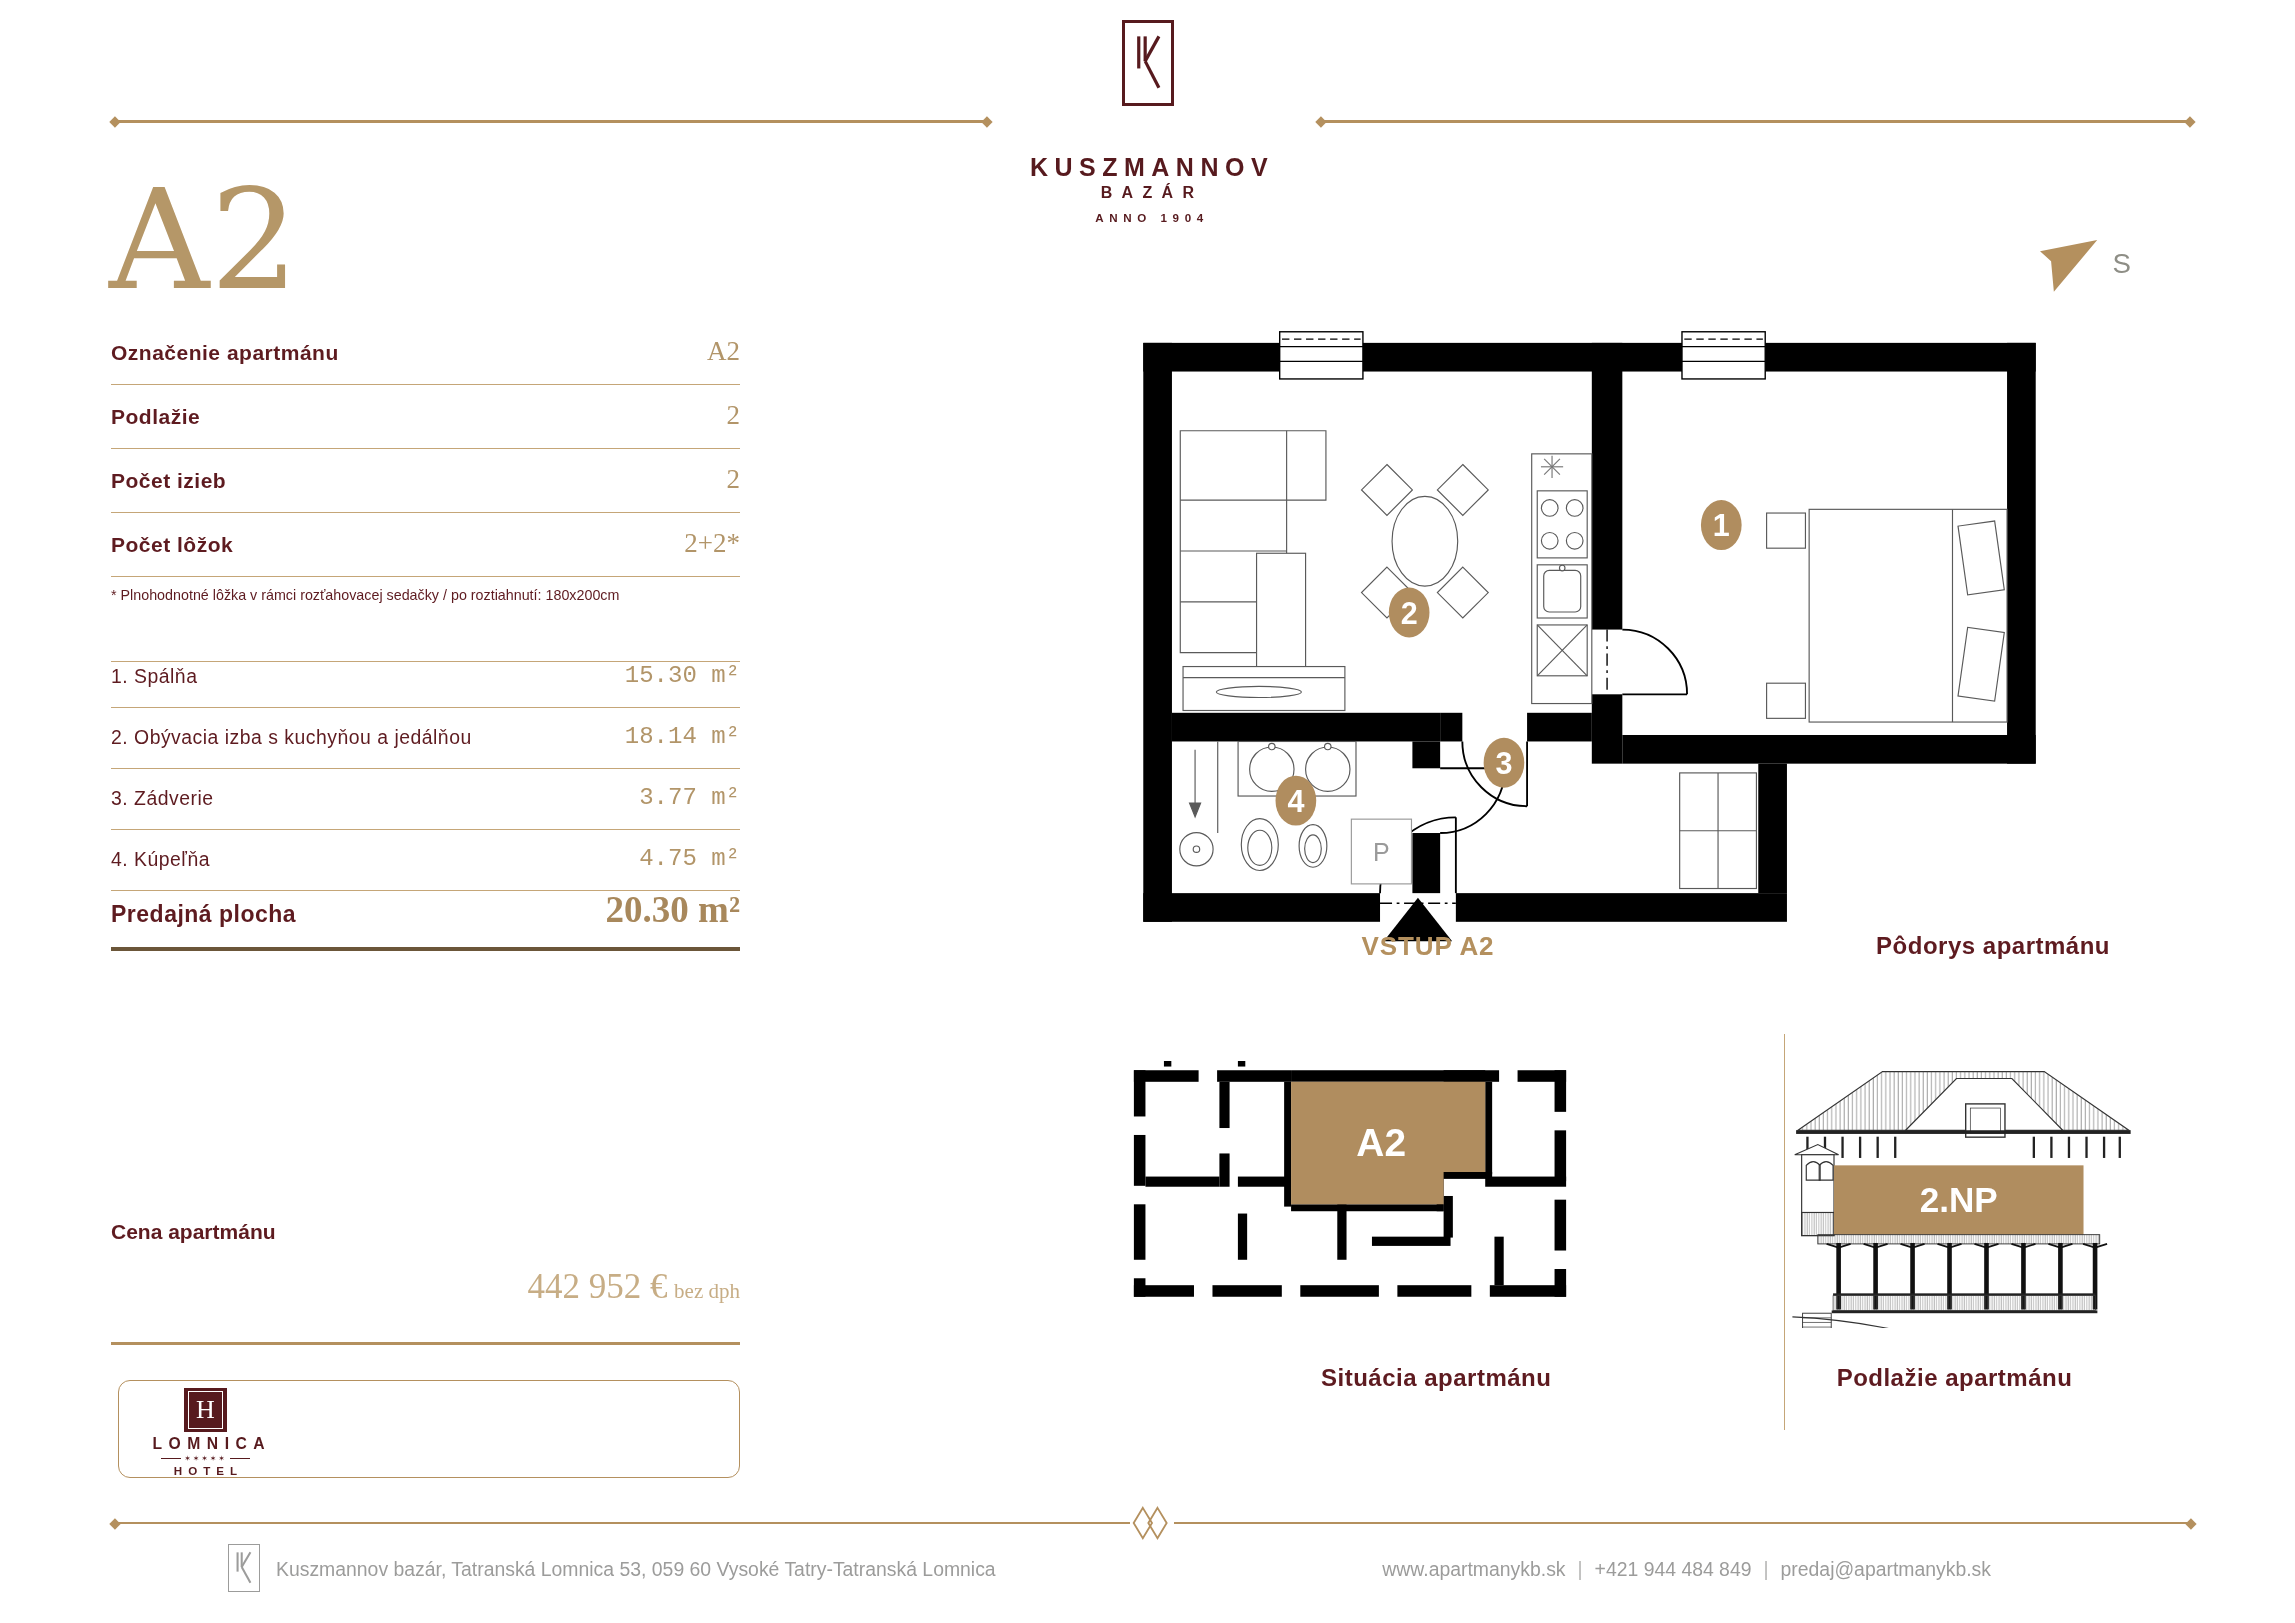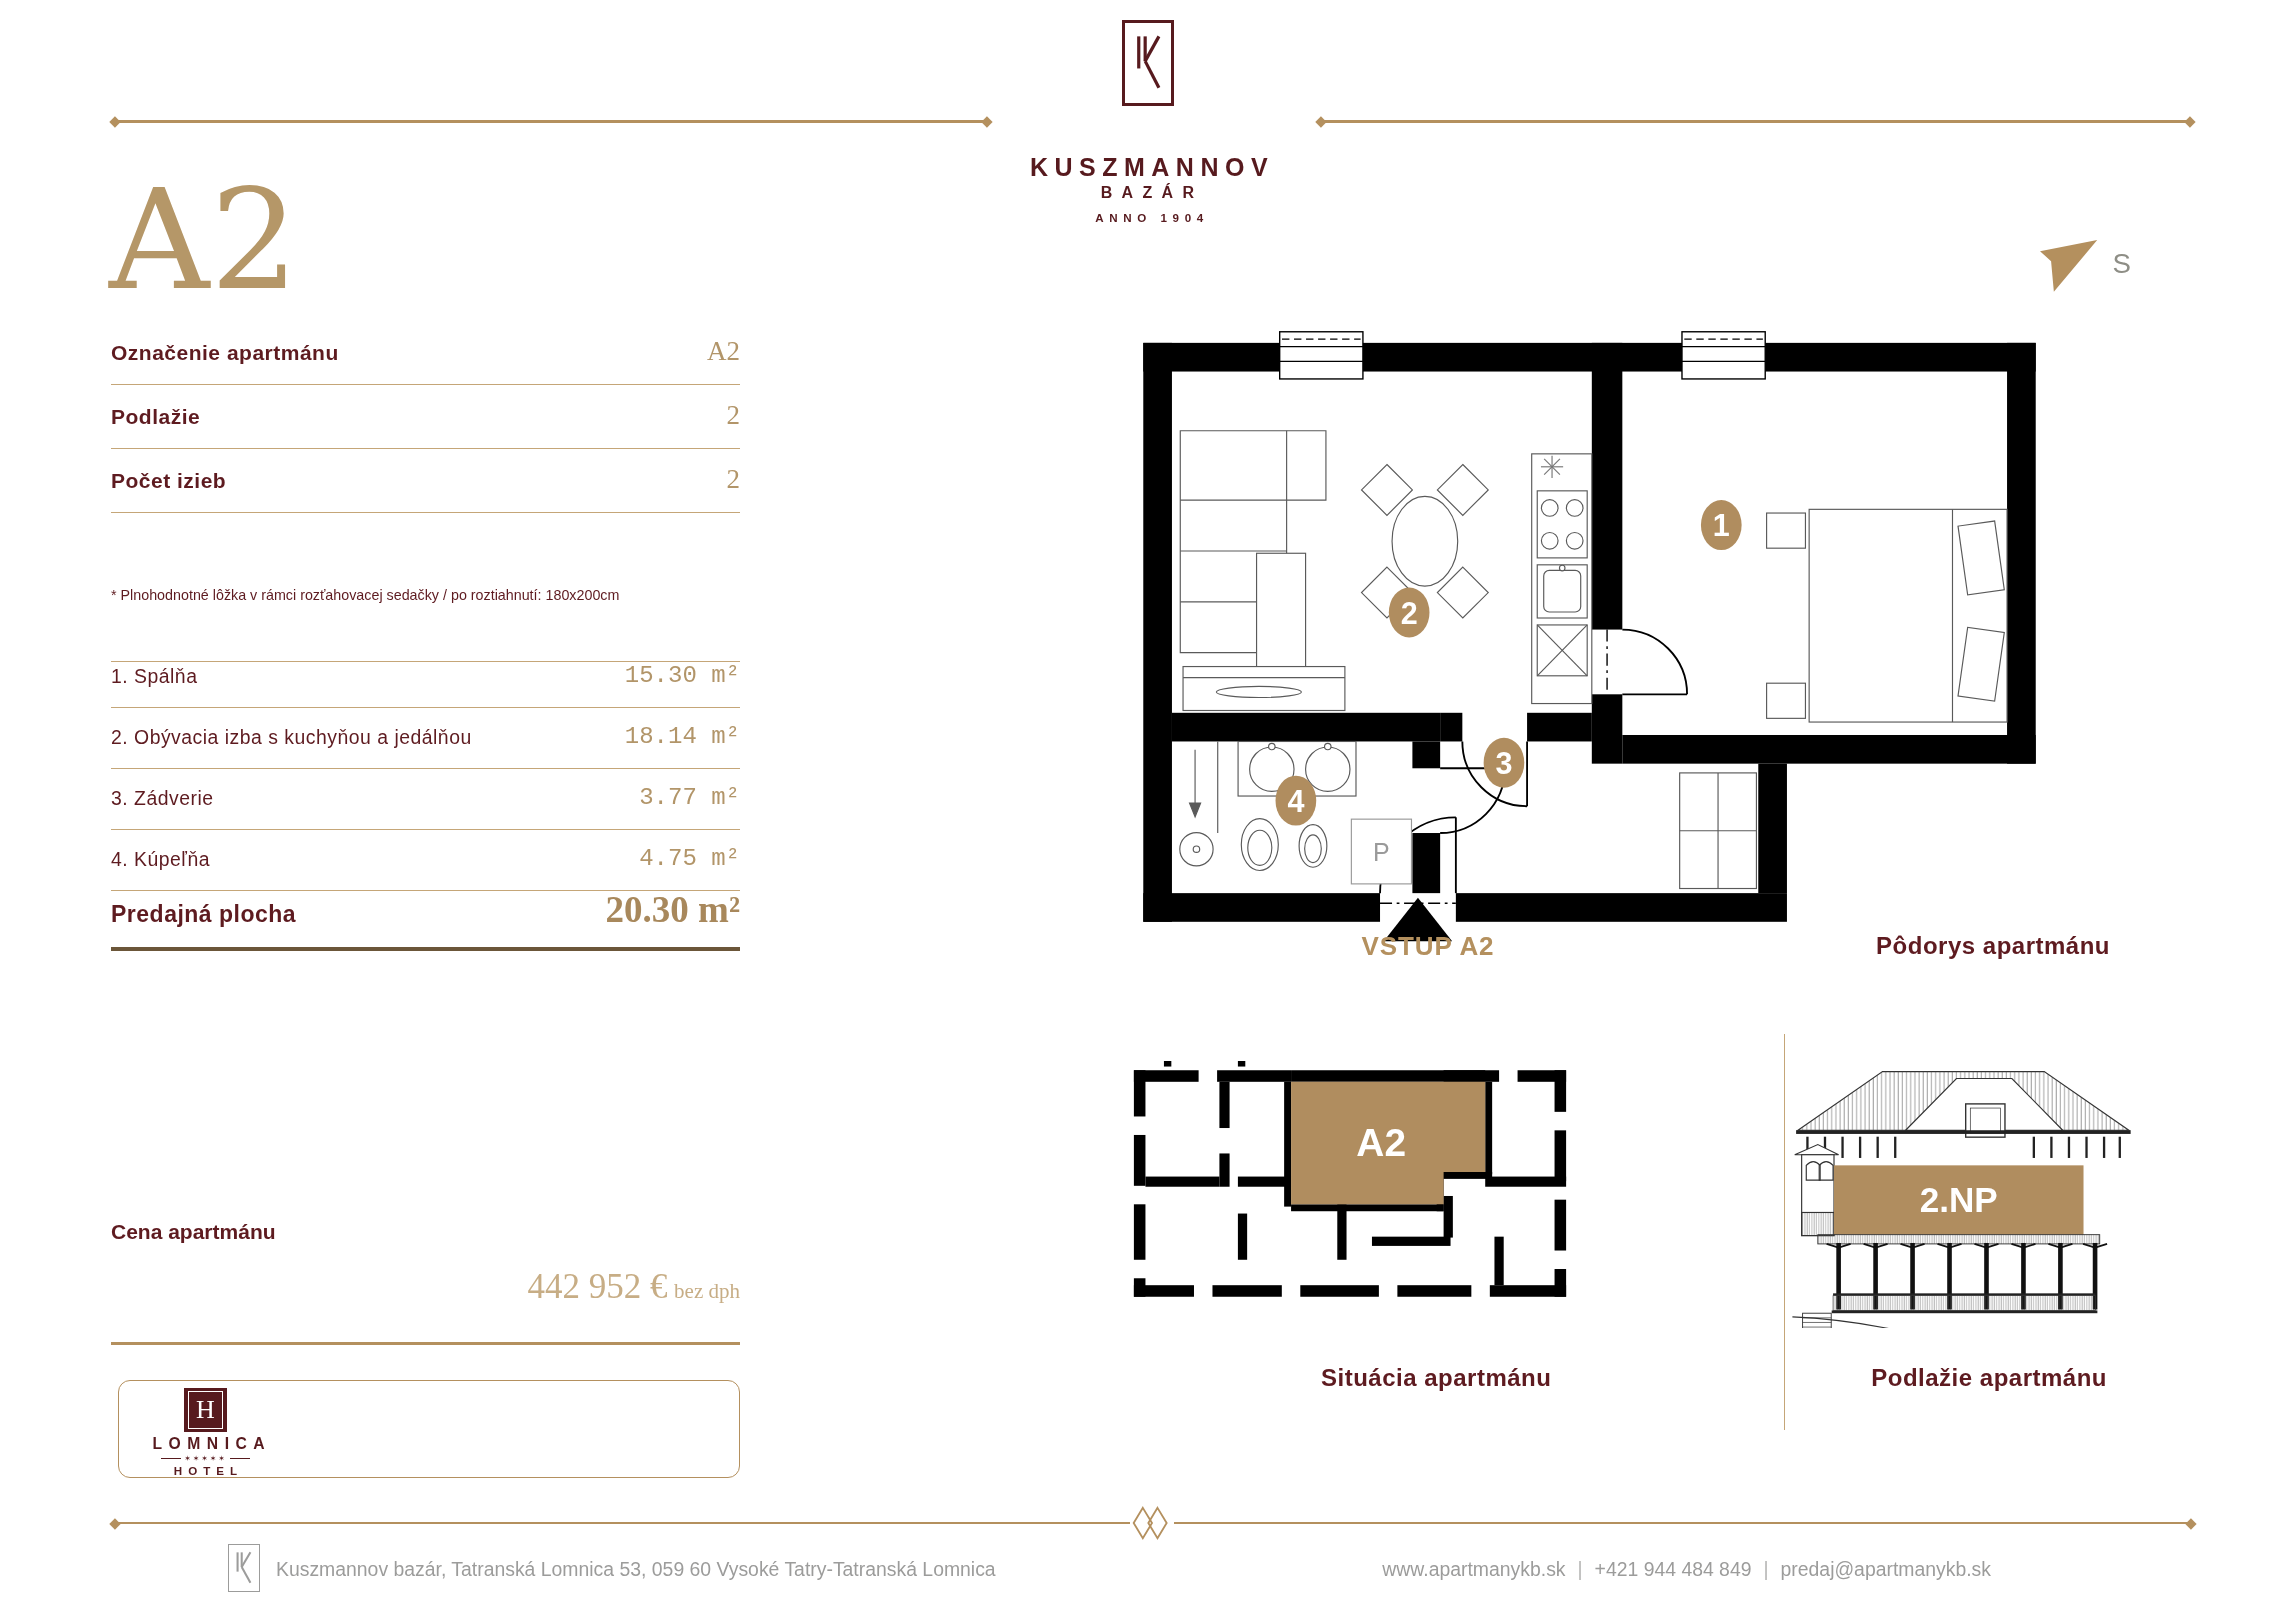--- a/index.html
+++ b/index.html
@@ -98,20 +98,24 @@
     <span class="lbl">Označenie apartmánu</span>
     <span class="val">A2</span>
   </div>
   <div class="row" style="top:393px;height:56px;">
     <span class="lbl">Podlažie</span>
     <span class="val">2</span>
   </div>
   <div class="row" style="top:457px;height:56px;">
     <span class="lbl">Počet izieb</span>
     <span class="val">2</span>
+  </div>
+  <div class="row" style="top:521px;height:56px;">
+    <span class="lbl">Počet lôžok</span>
+    <span class="val">2+2*</span>
   </div>
   <div class="abs footnote" style="left:111px;top:587px;width:629px;">* Plnohodnotné lôžka v rámci rozťahovacej sedačky / po roztiahnutí: 180x200cm</div>
 
   <div class="abs" style="left:111px;top:661px;width:629px;height:0;border-top:1.4px solid #C5A678;"></div>
   <div class="row" style="top:665px;height:43px;">
     <span class="lbl2">1. Spálňa</span>
     <span class="val2">15.30 m²</span>
   </div>
   <div class="row" style="top:726px;height:43px;">
     <span class="lbl2">2. Obývacia izba s kuchyňou a jedálňou</span>
@@ -405,21 +409,21 @@
       <rect x="88" y="505" width="568" height="5" fill="#222"></rect>
       <rect x="88" y="510" width="568" height="32" fill="url(#hv2)" stroke="#333" stroke-width="1.5"></rect>
       <rect x="85" y="542" width="575" height="6" fill="#222"></rect>
       <rect x="22" y="548" width="62" height="40" fill="#fff" stroke="#333" stroke-width="2"></rect>
       <line x1="22" y1="558" x2="84" y2="558" stroke="#333" stroke-width="1.5"></line>
       <line x1="22" y1="568" x2="84" y2="568" stroke="#333" stroke-width="1.5"></line>
       <line x1="22" y1="578" x2="84" y2="578" stroke="#333" stroke-width="1.5"></line>
     </g>
     <path d="M0,556 C140,562 250,588 400,625 S650,652 760,654" stroke="#333" stroke-width="2.5" fill="none"></path>
   </svg>
-  <div class="abs caption" style="left:1802px;top:1364px;width:305px;text-align:right;">Podlažie apartmánu</div>
+  <div class="abs caption" style="left:1802px;top:1364px;width:305px;text-align:center;">Podlažie apartmánu</div>
 
   <div class="deco-line" style="left:115px;top:1522px;width:2076px;height:2.3px;"></div>
   <svg class="abs" style="left:1130px;top:1505px;" width="44" height="36" viewBox="0 0 96 78">
     <rect x="0" y="0" width="96" height="78" fill="#ffffff"></rect>
     <path d="M28,6 L48,39 L28,72 L8,39 Z" fill="none" stroke="#B4905E" stroke-width="4"></path>
     <path d="M60,6 L80,39 L60,72 L40,39 Z" fill="none" stroke="#B4905E" stroke-width="4"></path>
   </svg>
 
   <div class="abs" style="left:228px;top:1544px;width:32px;height:48px;border:1.4px solid #9C9C9B;box-sizing:border-box;">
     <svg width="30" height="45" viewBox="0 0 64 98">

